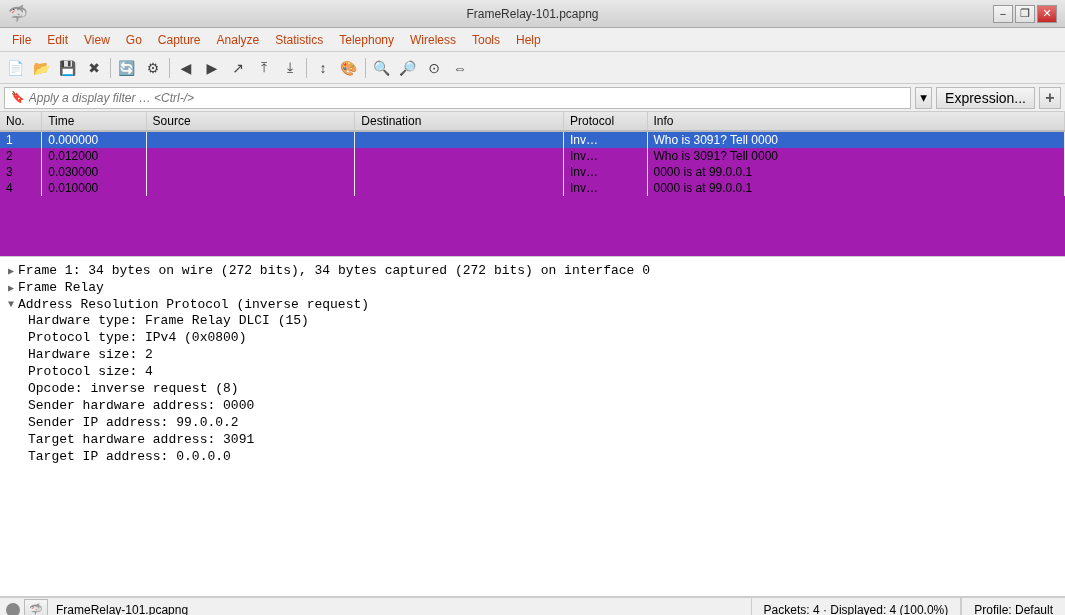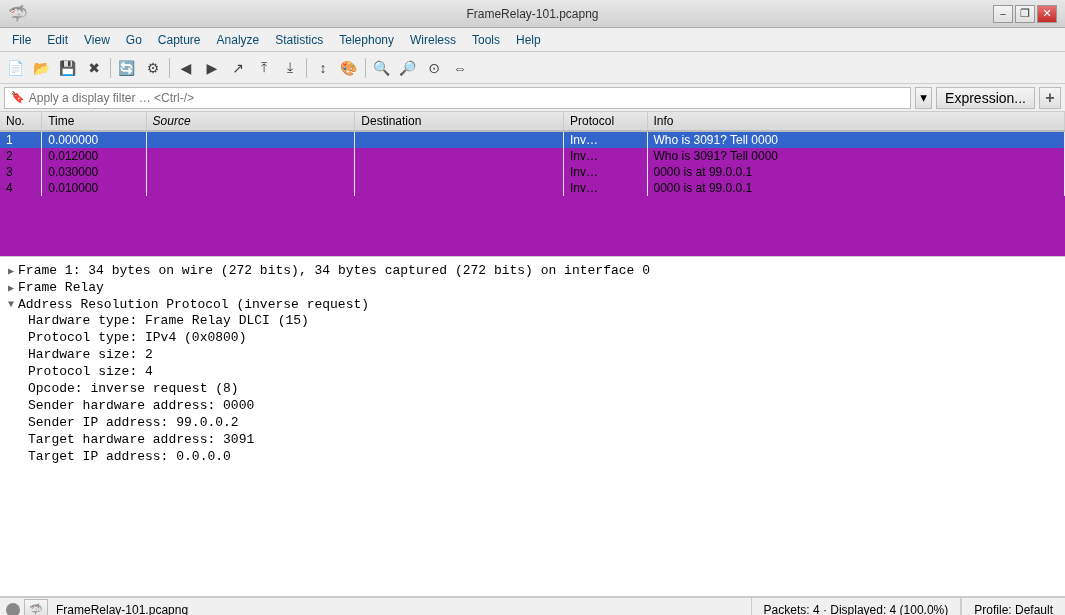--- a/index.html
+++ b/index.html
@@ -55,21 +55,21 @@
       border-bottom: 1px solid #ccc;
       display: flex;
       align-items: center;
       height: 24px;
       padding: 0 4px;
     }
     .menu-item {
       padding: 2px 8px;
       cursor: pointer;
       font-size: 12px;
-      color: #0c4a6e;
+      color: #c2410c;
       border-radius: 2px;
     }
     
     #toolbar {
       background: #f0f0f0;
       border-bottom: 1px solid #ccc;
       display: flex;
       align-items: center;
       height: 32px;
       padding: 2px 4px;
@@ -101,21 +101,21 @@
       display: flex;
       align-items: center;
       border: 1px solid #bbb;
       background: white;
       height: 22px;
       padding: 0 6px;
     }
     #filter-icon { font-size: 11px; color: #888; margin-right: 4px; }
     #filter-input {
       border: none; outline: none; font-size: 12px; color: #15803d;
-      background: transparent; flex: 1;
+      background: transparent; flex: 1; font-style: italic;
     }
     #filter-arrow-btn {
       border: 1px solid #bbb;
       background: linear-gradient(to bottom, #f5f5f5, #e0e0e0);
       height: 22px;
       padding: 0 4px;
       cursor: pointer;
       display: flex; align-items: center;
     }
     #expr-btn {
@@ -300,21 +300,21 @@
   <button id="expr-btn">Expression...</button>
   <button id="add-btn">+</button>
 </div>
 
 <div id="packet-list">
   <table id="packet-table">
     <thead>
       <tr>
         <th style="width:40px;">No.</th>
         <th style="width:100px;">Time</th>
-        <th style="width:200px;font-style:italic;">Source</th>
+        <th style="width:200px;">Source</th>
         <th style="width:200px;">Destination</th>
         <th style="width:80px;">Protocol</th>
         <th style="width:400px;margin-left:16px;">Info</th>
       </tr>
     </thead>
     <tbody id="packet-tbody">
     <tr class="packet-row selected">
           <td>1</td>
           <td>0.000000</td>
           <td></td>

